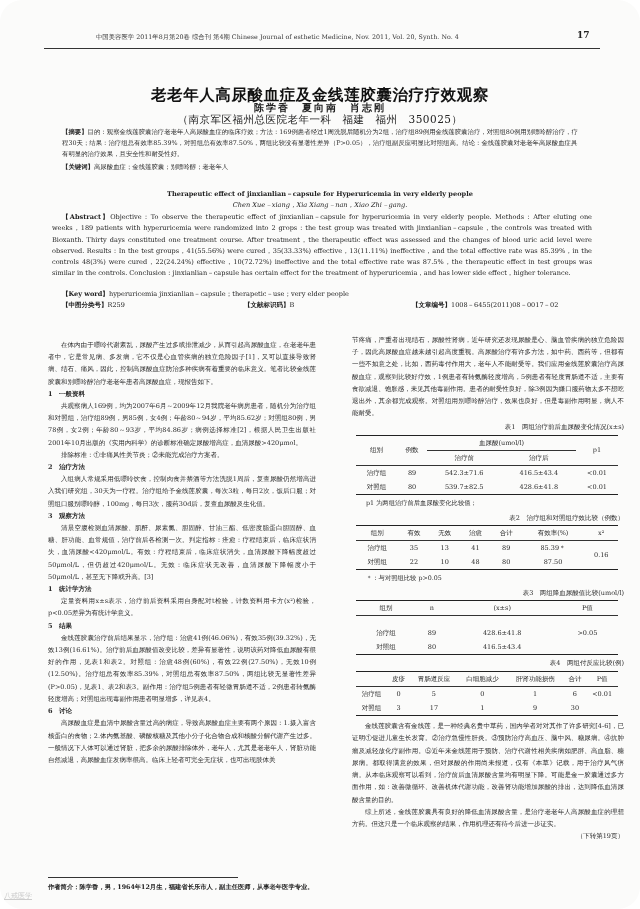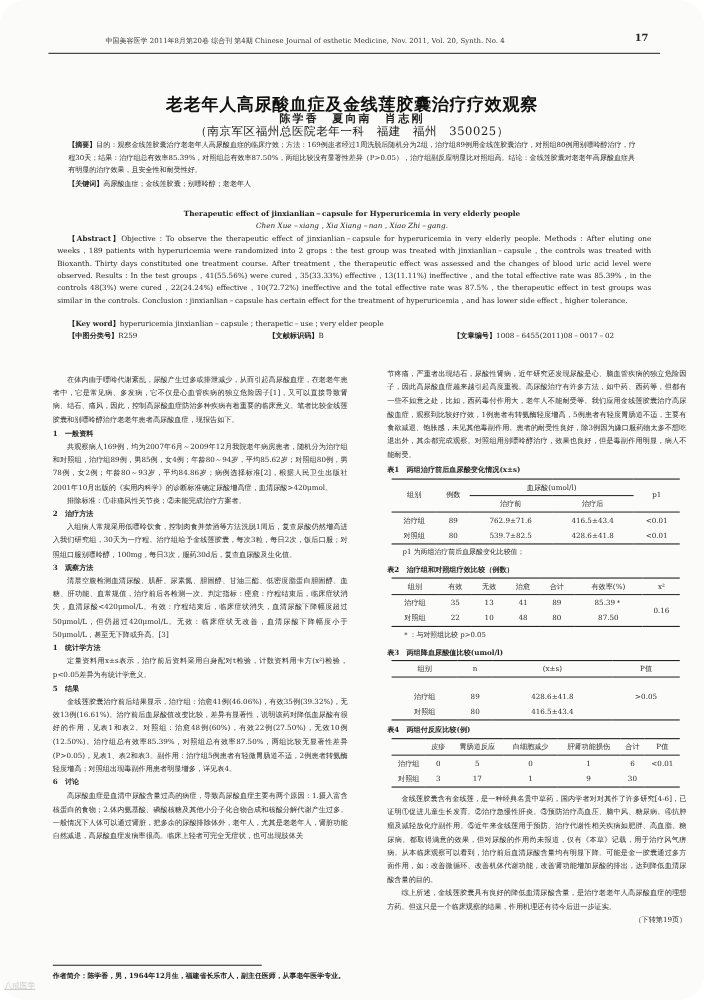--- a/index.html
+++ b/index.html
@@ -19,21 +19,21 @@
   .en-abstract{position:absolute;left:52px;top:212px;width:540px;font-size:6.55px;line-height:11.3px;text-align:justify;color:#222;text-indent:10px;}
   .en-abstract .lbl{font-weight:bold;}
   .en-keywords{position:absolute;left:62px;top:290px;width:520px;font-size:6.55px;color:#222;}
   .classif{position:absolute;left:62px;top:301px;width:540px;font-size:6.5px;color:#222;}
   .classif span{position:absolute;white-space:nowrap;}
   .col{position:absolute;font-size:6.5px;line-height:12.2px;color:#2a2a2a;text-align:justify;}
   .col p{margin:0;text-indent:13px;}
   .col .sec{font-weight:bold;text-indent:0;}
   .col-left{left:48px;top:339px;width:268px;}
   .col-right{left:324px;top:334px;width:272px;margin-left:28px;}
-  .tcap{text-align:left;font-weight:bold;font-size:6.5px;margin:2px 0 1px 0;}
+  .tcap{text-align:right;font-weight:normal;font-size:6.5px;margin:2px 0 1px 0;}
   table.t{border-collapse:collapse;width:262px;margin-left:4px;font-size:6.5px;}
   table.t td,table.t th{text-align:center;padding:1px 2px;font-weight:normal;}
   .rule-top{border-top:1.3px solid #222;}
   .rule-bot{border-bottom:1.3px solid #222;}
   .rule-thin{border-bottom:0.7px solid #333;}
   .note{font-size:6.3px;margin:2px 0 2px 14px;}
   .footnote-rule{position:absolute;left:48px;top:877px;width:190px;border-top:0.8px solid #333;}
   .footnote{position:absolute;left:48px;top:883px;width:560px;font-size:6.3px;font-weight:bold;color:#222;}
   .cont{text-align:right;font-size:6.5px;}
   .watermark{position:absolute;left:4px;top:891px;font-size:7px;color:#ccc;font-family:"DejaVu Sans",sans-serif;text-decoration:underline;}
@@ -102,21 +102,21 @@
         <td colspan="2" class="rule-thin">血尿酸(umol/l)</td>
         <td rowspan="2">p1</td>
       </tr>
       <tr class="rule-thin">
         <td>治疗前</td>
         <td>治疗后</td>
       </tr>
       <tr>
         <td>治疗组</td>
         <td>89</td>
-        <td>762.9±71.6</td>
+        <td>542.3±71.6</td>
         <td>416.5±43.4</td>
         <td>&lt;0.01</td>
       </tr>
       <tr class="rule-bot">
         <td>对照组</td>
         <td>80</td>
         <td>539.7±82.5</td>
         <td>428.6±41.8</td>
         <td>&lt;0.01</td>
       </tr>

